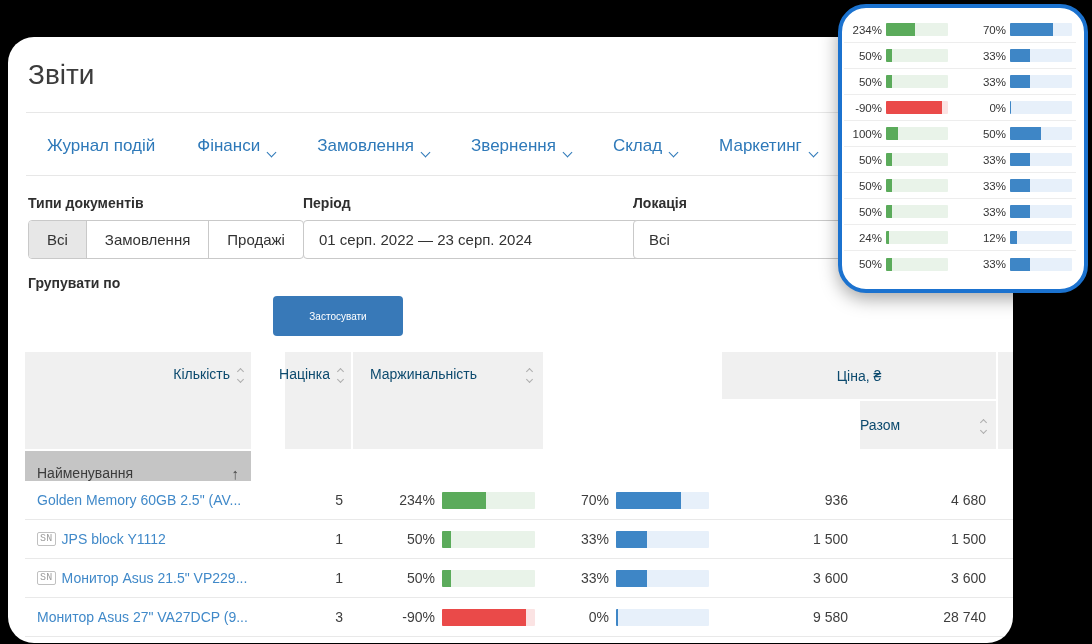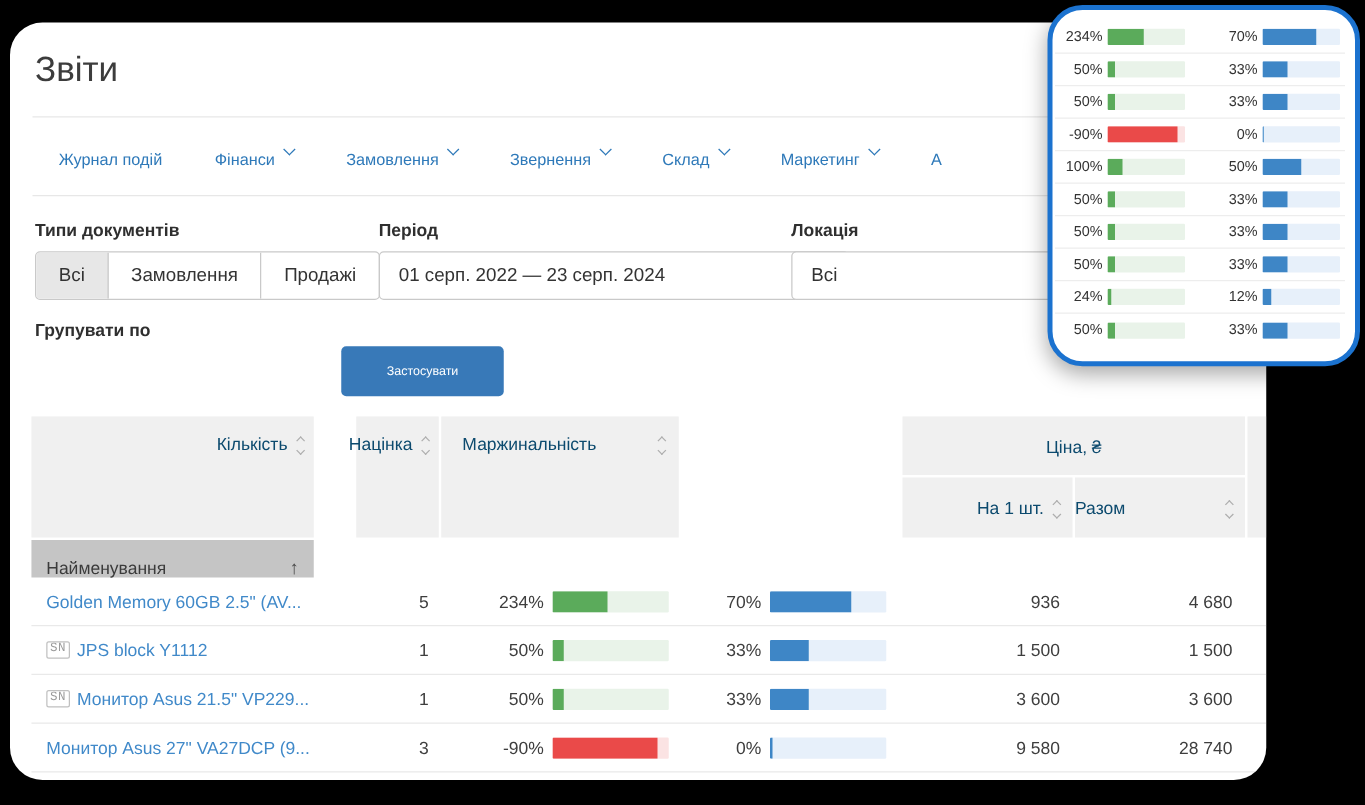--- a/index.html
+++ b/index.html
@@ -4,29 +4,29 @@
 <style>
   * { margin:0; padding:0; box-sizing:border-box; }
   :root{
     --overlay-border:#1b72cf; --green-bar:#5bab5b; --green-track:#e9f3e9;
     --blue-bar:#3e86c6; --blue-track:#e7f0fa; --red-bar:#ea4a49; --red-track:#fbe3e3;
     --accent:#3879b8; --link:#4089c9; --tab:#2e79b9;
   }
   html,body{ width:1092px; height:644px; background:#000; overflow:hidden;
     font-family:"Liberation Sans","DejaVu Sans",sans-serif; }
 
-  .card{ position:absolute; left:8px; top:18px; width:1005px; height:606px;
+  .card{ position:absolute; left:8px; top:37px; width:1005px; height:606px;
     background:#fff; border-radius:26px; overflow:hidden; }
 
   .page-title{ position:absolute; left:20px; top:22px; font-size:28px; font-weight:400; color:#3c3c3c; }
   .hr{ position:absolute; left:18px; right:0; height:1px; background:#e7e7e7; }
   .hr1{ top:75px; } .hr2{ top:138px; }
 
   .nav{ position:absolute; left:39px; top:88px; height:42px; display:flex; gap:42px; align-items:center; }
-  .tab{ display:flex; align-items:flex-start; gap:8px; color:var(--tab); font-size:13px; cursor:pointer; white-space:nowrap; }
+  .tab{ display:flex; align-items:flex-end; gap:8px; color:var(--tab); font-size:17px; cursor:pointer; white-space:nowrap; }
   .chev{ width:7px; height:7px; border-right:1.7px solid currentColor; border-bottom:1.7px solid currentColor;
     transform:rotate(45deg); margin-top:-4px; flex:none; }
   .chev.gray{ color:#8e8e8e; }
 
   .flabel{ position:absolute; top:158px; font-size:14px; font-weight:bold; color:#2f2f2f; }
   .l1{ left:20px; } .l2{ left:295px; } .l3{ left:625px; }
   .glabel{ position:absolute; left:20px; top:238px; font-size:14px; font-weight:bold; color:#2f2f2f; }
 
   .seg{ position:absolute; left:20px; top:183px; height:39px; display:flex; border:1px solid #c9c9c9;
     border-radius:4px; overflow:hidden; background:#fff; }
@@ -169,27 +169,20 @@
       <div class="th span2 margin">
         <span>Маржинальність</span>
         <span class="sort">
             <i class="up"></i>
             <i class="down"></i>
           </span>
       </div>
       <div class="th price">
         <span>Ціна, ₴</span>
       </div>
-      <div class="th unit">
-        <span>На 1 шт.</span>
-        <span class="sort">
-            <i class="up"></i>
-            <i class="down"></i>
-          </span>
-      </div>
       <div class="th total">
         <span>Разом</span>
         <span class="sort">
             <i class="up"></i>
             <i class="down"></i>
           </span>
       </div>
       <div class="th extra"></div>
     </div>
     <div class="tbody">

